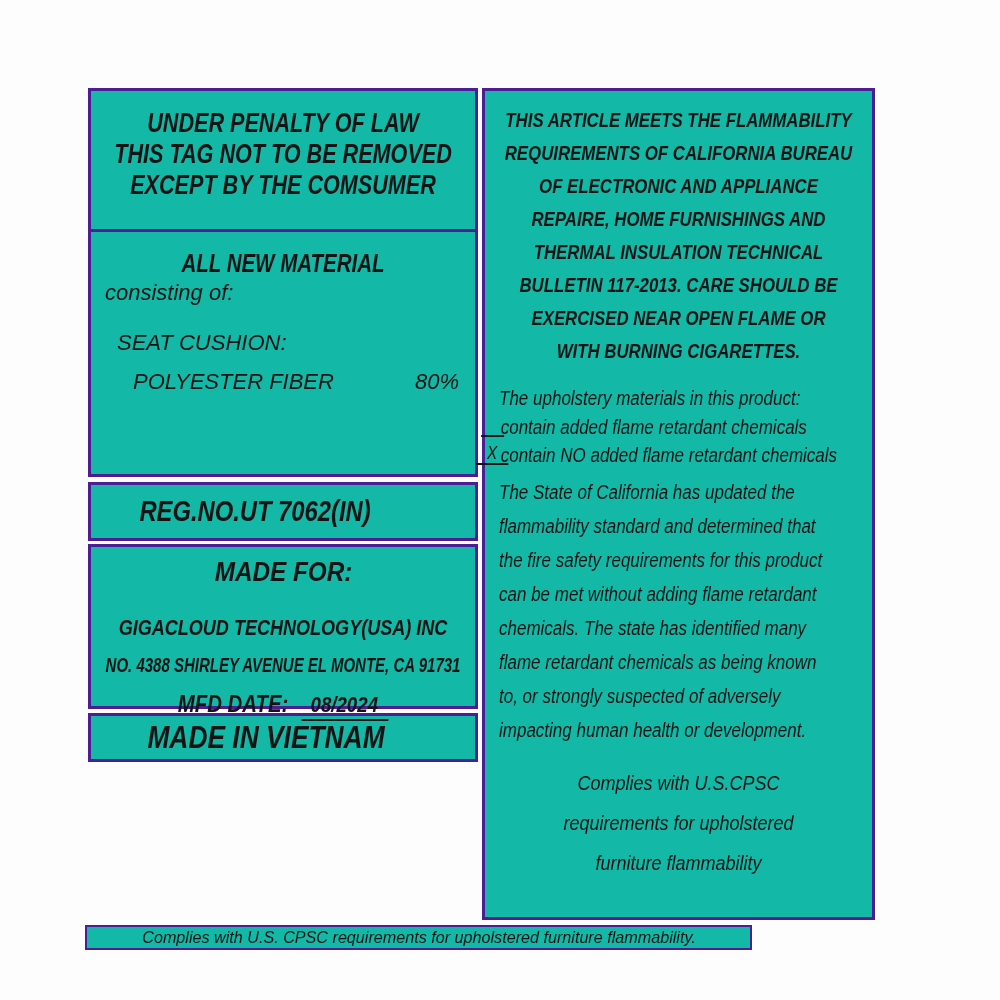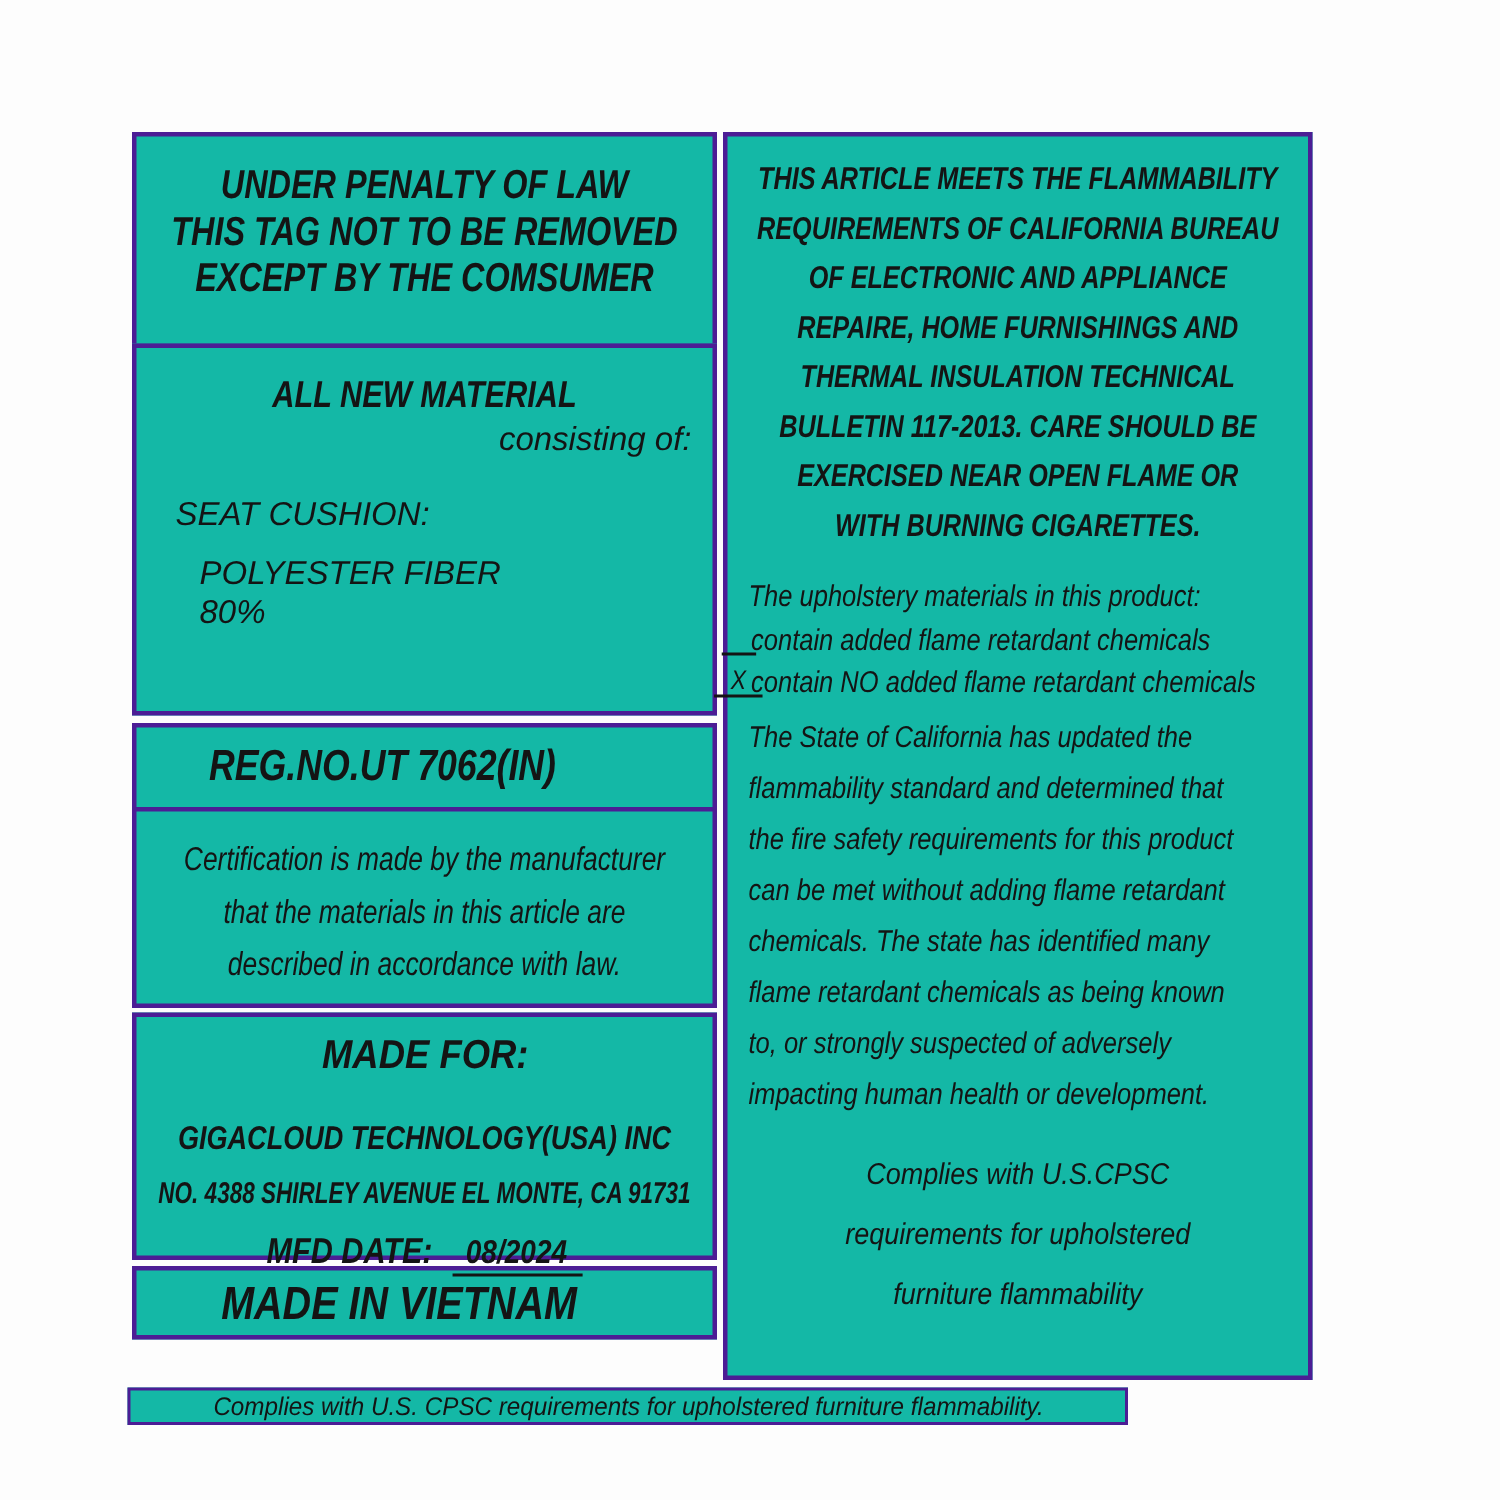--- a/index.html
+++ b/index.html
@@ -15,24 +15,24 @@
   .left-col{position:absolute;left:88px;top:88px;width:390px;}
   .lbox{width:390px;}
 
   .penalty{height:144px;padding-top:17px;}
   .penalty-inner{width:480px;margin-left:-48px;transform:scaleX(0.80);text-align:center;}
   .penalty-line{font-weight:bold;font-size:27px;line-height:31px;white-space:nowrap;}
 
   .material{height:248px;margin-top:-3px;padding:16px 14px 0 14px;}
   .mat-title-wrap{width:468px;margin-left:-56px;transform:scaleX(0.82);text-align:center;}
   .mat-title{font-weight:bold;font-size:25px;line-height:30px;white-space:nowrap;}
-  .mat-sub{text-align:right;font-size:22px;line-height:30px;}
+  .mat-sub{text-align:left;font-size:22px;line-height:30px;}
   .mat-section{padding-left:12px;font-size:22px;margin-top:22px;}
   .mat-row{display:flex;justify-content:space-between;align-items:baseline;
-           padding-left:28px;padding-right:2px;font-size:22px;margin-top:13px;flex-direction:column;}
+           padding-left:28px;padding-right:2px;font-size:22px;margin-top:13px;}
 
   .registration{height:59px;margin-top:5px;display:flex;align-items:center;justify-content:center;}
   .reg-wrap{width:468px;margin-left:-56px;transform:scaleX(0.82);text-align:center;flex:none;}
   .reg-text{font-weight:bold;font-size:29px;white-space:nowrap;}
 
   .certification{height:134px;margin-top:-3px;padding-top:14px;}
   .cert-inner{width:480px;margin-left:-48px;transform:scaleX(0.80);text-align:center;}
   .cert-line{font-size:22px;line-height:35px;white-space:nowrap;}
 
   .made-for{height:165px;margin-top:3px;padding-top:10px;}
@@ -103,27 +103,20 @@
         <span>80%</span>
       </div>
     </div>
 
     <div class="box lbox registration">
       <div class="reg-wrap">
         <div class="reg-text">REG.NO.UT 7062(IN)</div>
       </div>
     </div>
 
-    <div class="box lbox certification">
-      <div class="cert-inner">
-        <div class="cert-line">Certification is made by the manufacturer</div>
-        <div class="cert-line">that the materials in this article are</div>
-        <div class="cert-line">described in accordance with law.</div>
-      </div>
-    </div>
 
     <div class="box lbox made-for">
       <div class="mf-title-wrap">
         <div class="mf-title">MADE FOR:</div>
       </div>
       <div class="mf-company-wrap">
         <div class="mf-company">GIGACLOUD TECHNOLOGY(USA) INC</div>
       </div>
       <div class="mf-address-wrap">
         <div class="mf-address">NO. 4388 SHIRLEY AVENUE EL MONTE, CA 91731</div>

